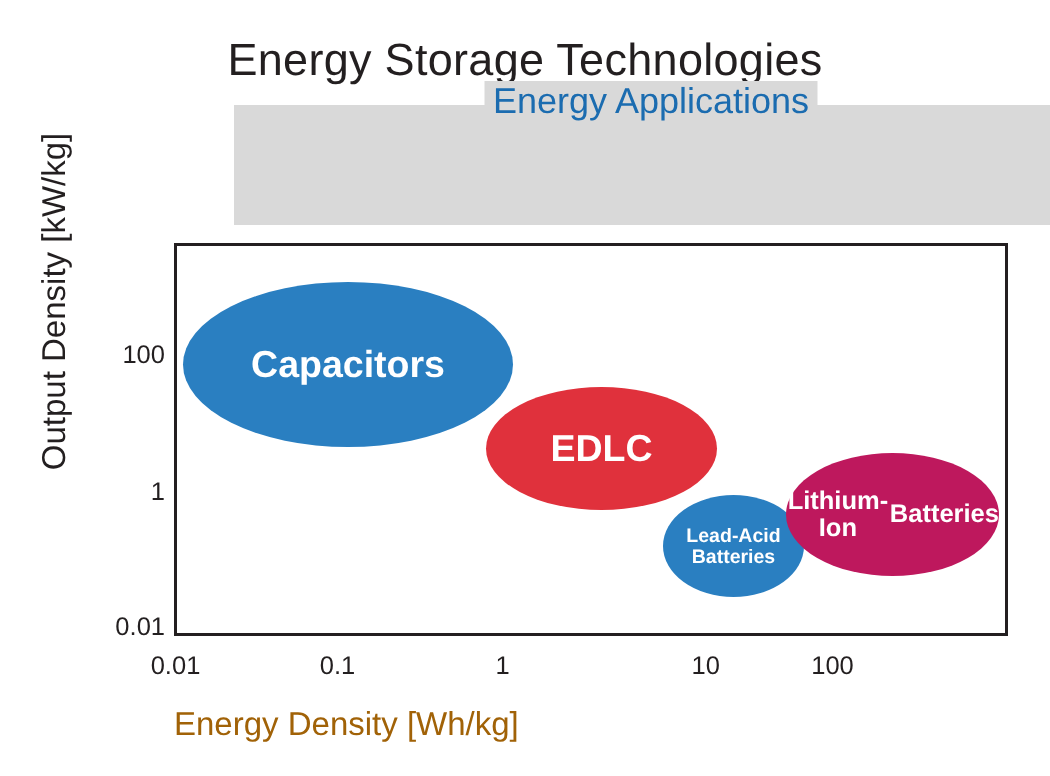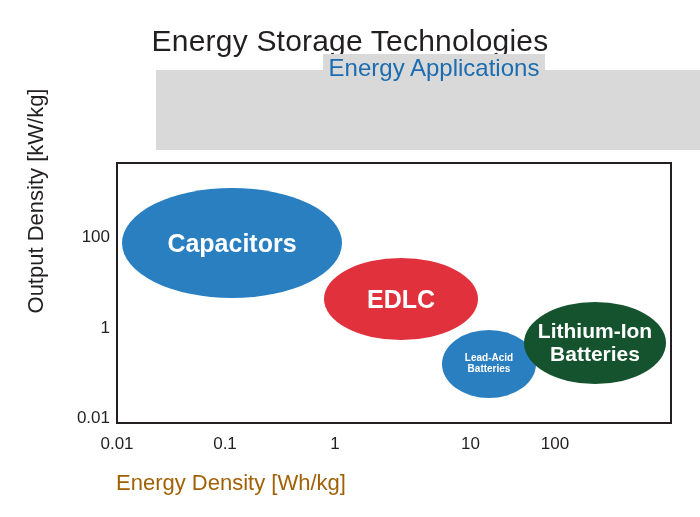--- a/index.html
+++ b/index.html
@@ -142,26 +142,26 @@
 
 <div id="plot-frame">
   <div class="bubble" style="left:4px; top:24px; width:220px; height:110px; background:#2a7fc1; font-size:25px;">
     <span>Capacitors</span>
   </div>
 
   <div class="bubble" style="left:206px; top:94px; width:154px; height:82px; background:#e0313c; font-size:25px;">
     <span>EDLC</span>
   </div>
 
-  <div class="bubble" style="left:324px; top:166px; width:94px; height:68px; background:#2a7fc1; font-size:10px; flex-direction:column;">
+  <div class="bubble" style="left:324px; top:166px; width:94px; height:68px; background:#2a7fc1; font-size:13px; flex-direction:column;">
     <span>Lead-Acid</span>
     <span>Batteries</span>
   </div>
 
-  <div class="bubble" style="left:406px; top:138px; width:142px; height:82px; background:#14532d; font-size:21px; flex-direction:column;">
+  <div class="bubble" style="left:406px; top:138px; width:142px; height:82px; background:#be185d; font-size:17px; flex-direction:row;">
     <span>Lithium-Ion</span>
     <span>Batteries</span>
   </div>
 </div>
 
 <div class="ytick-wrap">
   <div class="ytick-item" style="left:50px; top:227px;">100</div>
   <div class="ytick-item" style="left:50px; top:318px;">1</div>
   <div class="ytick-item" style="left:50px; top:408px;">0.01</div>
 </div>

